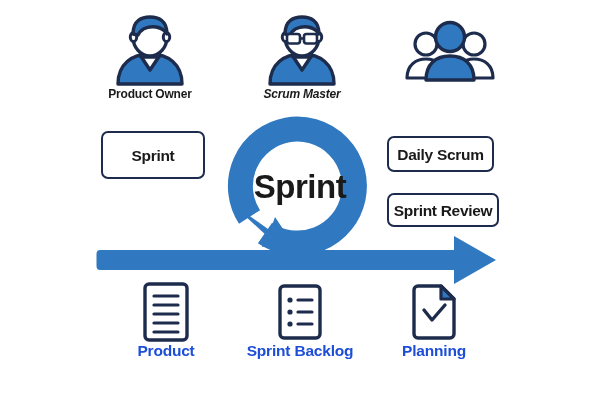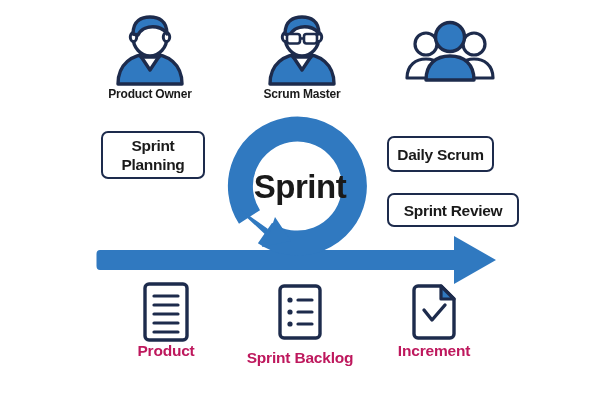--- a/index.html
+++ b/index.html
@@ -25,21 +25,21 @@
     font-weight: bold;
     color: #1a1a1a;
     letter-spacing: -0.2px;
     white-space: nowrap;
   }
   .artifact-label {
     position: absolute;
     text-align: center;
     font-size: 15.5px;
     font-weight: bold;
-    color: #be185d;
+    color: #1d4ed8;
     line-height: 19px;
     letter-spacing: -0.2px;
   }
 
   
   .event-box {
     position: absolute;
     box-sizing: border-box;
     border: 2px solid #1d2b4c;
     border-radius: 7px;
@@ -108,46 +108,45 @@
 
       <path d="M23 20 C23 6 32 3 40 3 C48 3 57 6 57 20 C57 20 54 14 46 13 C38 12 31 15 28 21 Z" fill="#3079c0" stroke="#1d2b4c" stroke-width="3.4" stroke-linejoin="round"></path>
 
       <g>
         <rect x="25" y="20" width="13" height="9.5" rx="2.4" fill="#ffffff" stroke="#1d2b4c" stroke-width="2.6"></rect>
         <rect x="42" y="20" width="13" height="9.5" rx="2.4" fill="#ffffff" stroke="#1d2b4c" stroke-width="2.6"></rect>
         <line x1="38" y1="24.5" x2="42" y2="24.5" stroke="#1d2b4c" stroke-width="2.6"></line>
       </g>
     </svg>
   </div>
-  <div class="role-label" style="left:222px; top:87px; width:160px;">Scrum Master</div>
+  <div class="role-label" style="left:222px; top:87px; width:160px;font-style:italic;">Scrum Master</div>
 
   <div class="icon-wrap" style="left:404px; top:18px; width:92px; height:66px;">
     <svg width="92" height="66" viewBox="0 0 92 66">
 
       <path d="M3 60 C3 47 12 41 22 41 C32 41 41 47 41 60 Z" fill="#ffffff" stroke="#1d2b4c" stroke-width="3.2" stroke-linejoin="round"></path>
       <circle cx="22" cy="26" r="11" fill="#ffffff" stroke="#1d2b4c" stroke-width="3.2"></circle>
 
       <path d="M51 60 C51 47 60 41 70 41 C80 41 89 47 89 60 Z" fill="#ffffff" stroke="#1d2b4c" stroke-width="3.2" stroke-linejoin="round"></path>
       <circle cx="70" cy="26" r="11" fill="#ffffff" stroke="#1d2b4c" stroke-width="3.2"></circle>
 
       <path d="M22 62 C22 46 32 38 46 38 C60 38 70 46 70 62 Z" fill="#3079c0" stroke="#1d2b4c" stroke-width="3.4" stroke-linejoin="round"></path>
       <circle cx="46" cy="19" r="14.5" fill="#3079c0" stroke="#1d2b4c" stroke-width="3.4"></circle>
     </svg>
   </div>
 
   <div class="event-box" style="left:101px; top:131px; width:104px; height:48px;">
     <div>
       <div>Sprint</div>
-      <div>Planning</div>
     </div>
   </div>
 
   <div class="event-box" style="left:387px; top:136px; width:107px; height:36px;">Daily Scrum</div>
 
-  <div class="event-box" style="left:387px; top:193px; width:132px; height:34px;">Sprint Review</div>
+  <div class="event-box" style="left:387px; top:193px; width:112px; height:34px;">Sprint Review</div>
 
   <div class="icon-wrap" style="left:96px; top:234px; width:404px; height:52px;">
     <svg width="404" height="52" viewBox="0 0 404 52">
       <path d="M4 16 L358 16 L358 2 L400 26 L358 50 L358 36 L4 36
                C1.8 36 0.5 34.5 0.5 32 L0.5 20 C0.5 17.5 1.8 16 4 16 Z" fill="#3079c0"></path>
     </svg>
   </div>
 
   <div class="icon-wrap" style="left:215px; top:113px; width:170px; height:160px;">
     <svg width="170" height="160" viewBox="0 0 170 160">
@@ -185,26 +184,26 @@
         <circle cx="16" cy="29" r="2.6"></circle>
         <circle cx="16" cy="41" r="2.6"></circle>
       </g>
       <g stroke="#1d2b4c" stroke-width="3.2" stroke-linecap="round">
         <line x1="24" y1="17" x2="38" y2="17"></line>
         <line x1="24" y1="29" x2="38" y2="29"></line>
         <line x1="24" y1="41" x2="38" y2="41"></line>
       </g>
     </svg>
   </div>
-  <div class="artifact-label" style="left:230px; top:348px; width:140px;">Sprint Backlog</div>
+  <div class="artifact-label" style="left:230px; top:341px; width:140px;">Sprint Backlog</div>
 
   <div class="icon-wrap" style="left:408px; top:283px; width:52px; height:58px;">
     <svg width="52" height="58" viewBox="0 0 52 58">
       <path d="M6 7 C6 4.8 7.8 3 10 3 L33 3 L46 16 L46 51 C46 53.2 44.2 55 42 55 L10 55 C7.8 55 6 53.2 6 51 Z" fill="#ffffff" stroke="#1d2b4c" stroke-width="3.4" stroke-linejoin="round"></path>
 
       <path d="M33 3 L46 16 L33 16 Z" fill="#3079c0" stroke="#1d2b4c" stroke-width="3.2" stroke-linejoin="round"></path>
 
       <path d="M16 27 L24 37 L37 22" fill="none" stroke="#1d2b4c" stroke-width="3.4" stroke-linecap="round" stroke-linejoin="round"></path>
     </svg>
   </div>
-  <div class="artifact-label" style="left:364px; top:341px; width:140px;">Increment</div>
+  <div class="artifact-label" style="left:364px; top:341px; width:140px;">Planning</div>
 
 </div>
 
 </body></html>

